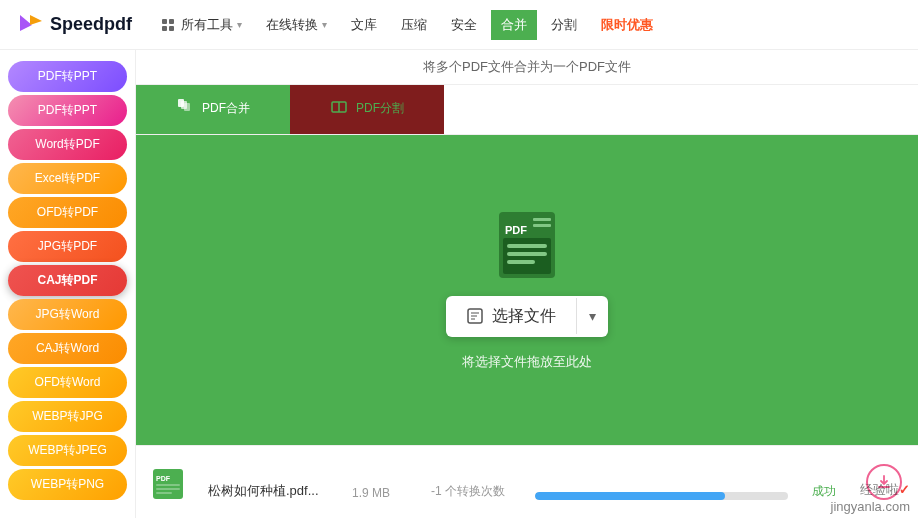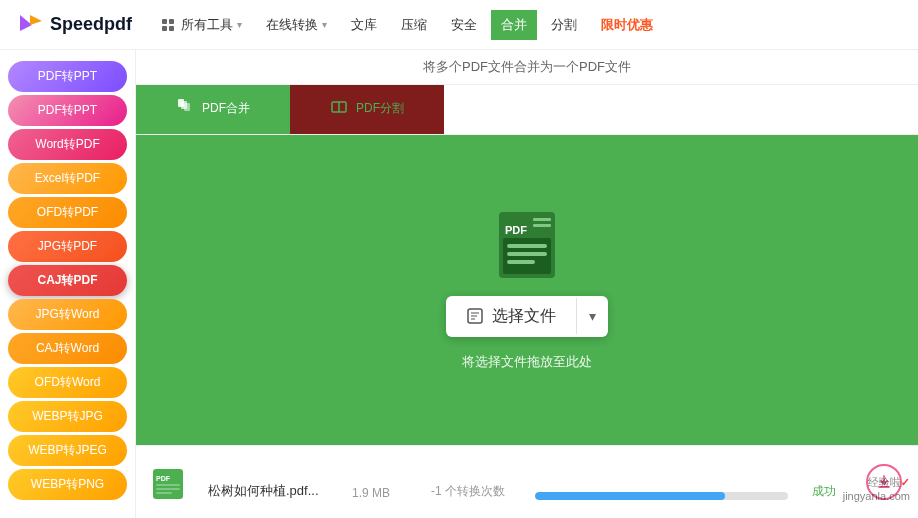--- a/index.html
+++ b/index.html
@@ -239,23 +239,23 @@
       justify-content: center;
       cursor: pointer;
       color: #f06292;
       font-size: 16px;
       flex-shrink: 0;
     }
 
     
     .watermark {
       position: fixed;
-      bottom: 16px;
+      bottom: 4px;
       right: 8px;
-      font-size: 11px;
+      font-size: 13px;
       color: rgba(0,0,0,0.5);
       text-align: right;
     }
     .watermark .check {
       color: #f44336;
       font-weight: bold;
     }
   </style>
 </head>
 <body>

